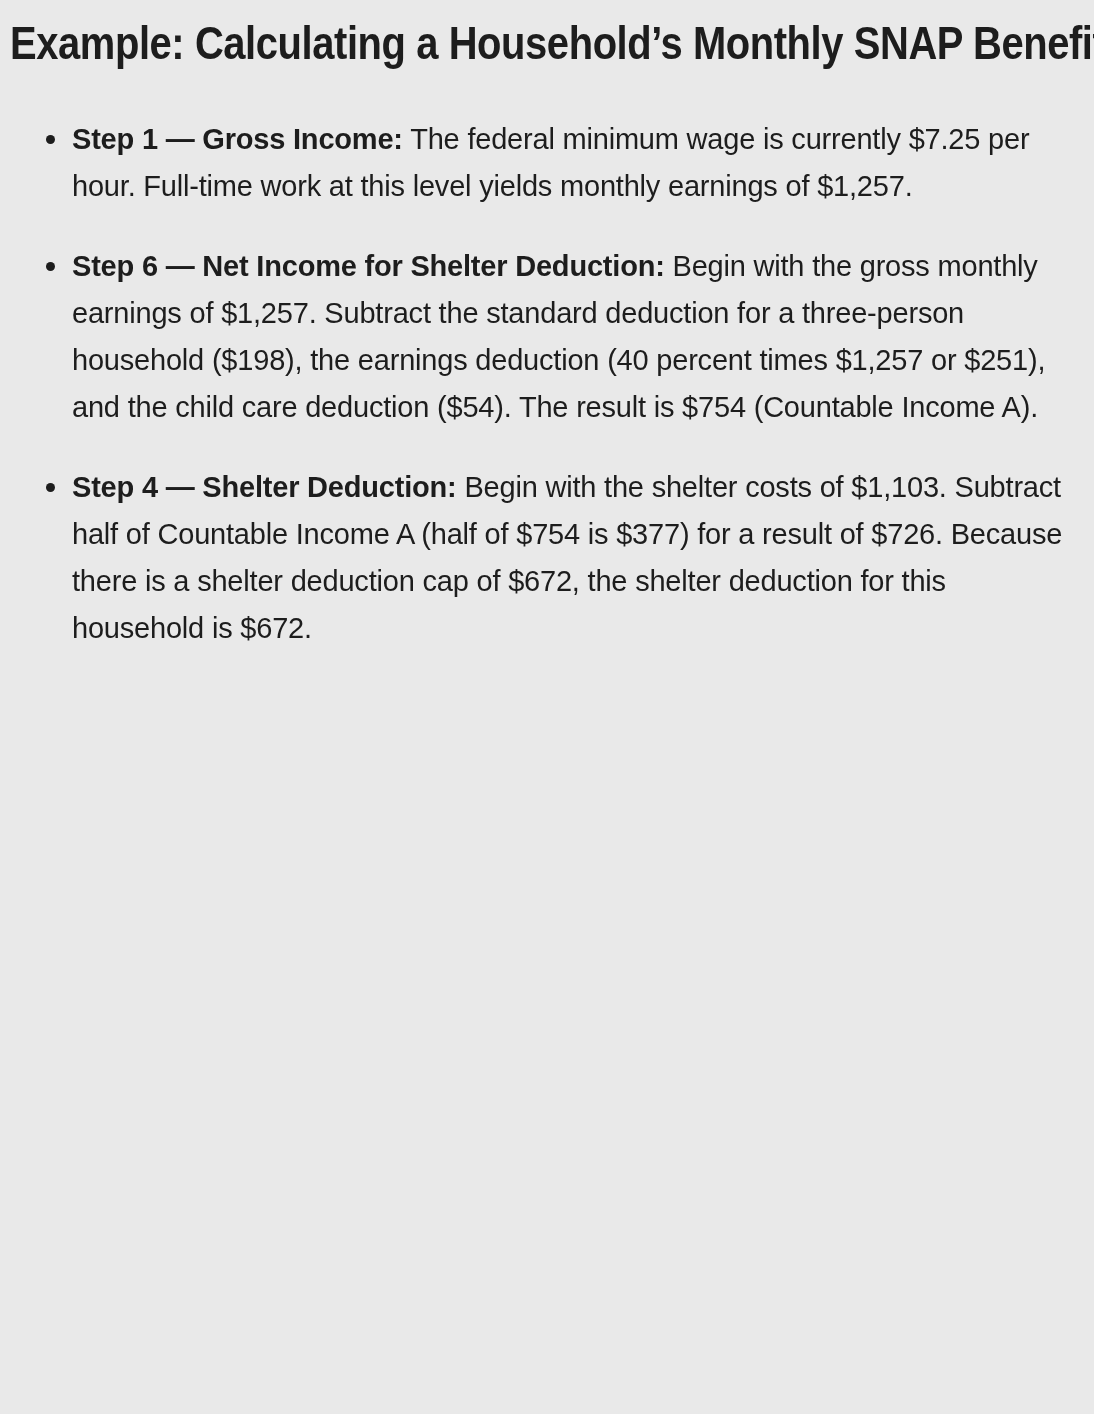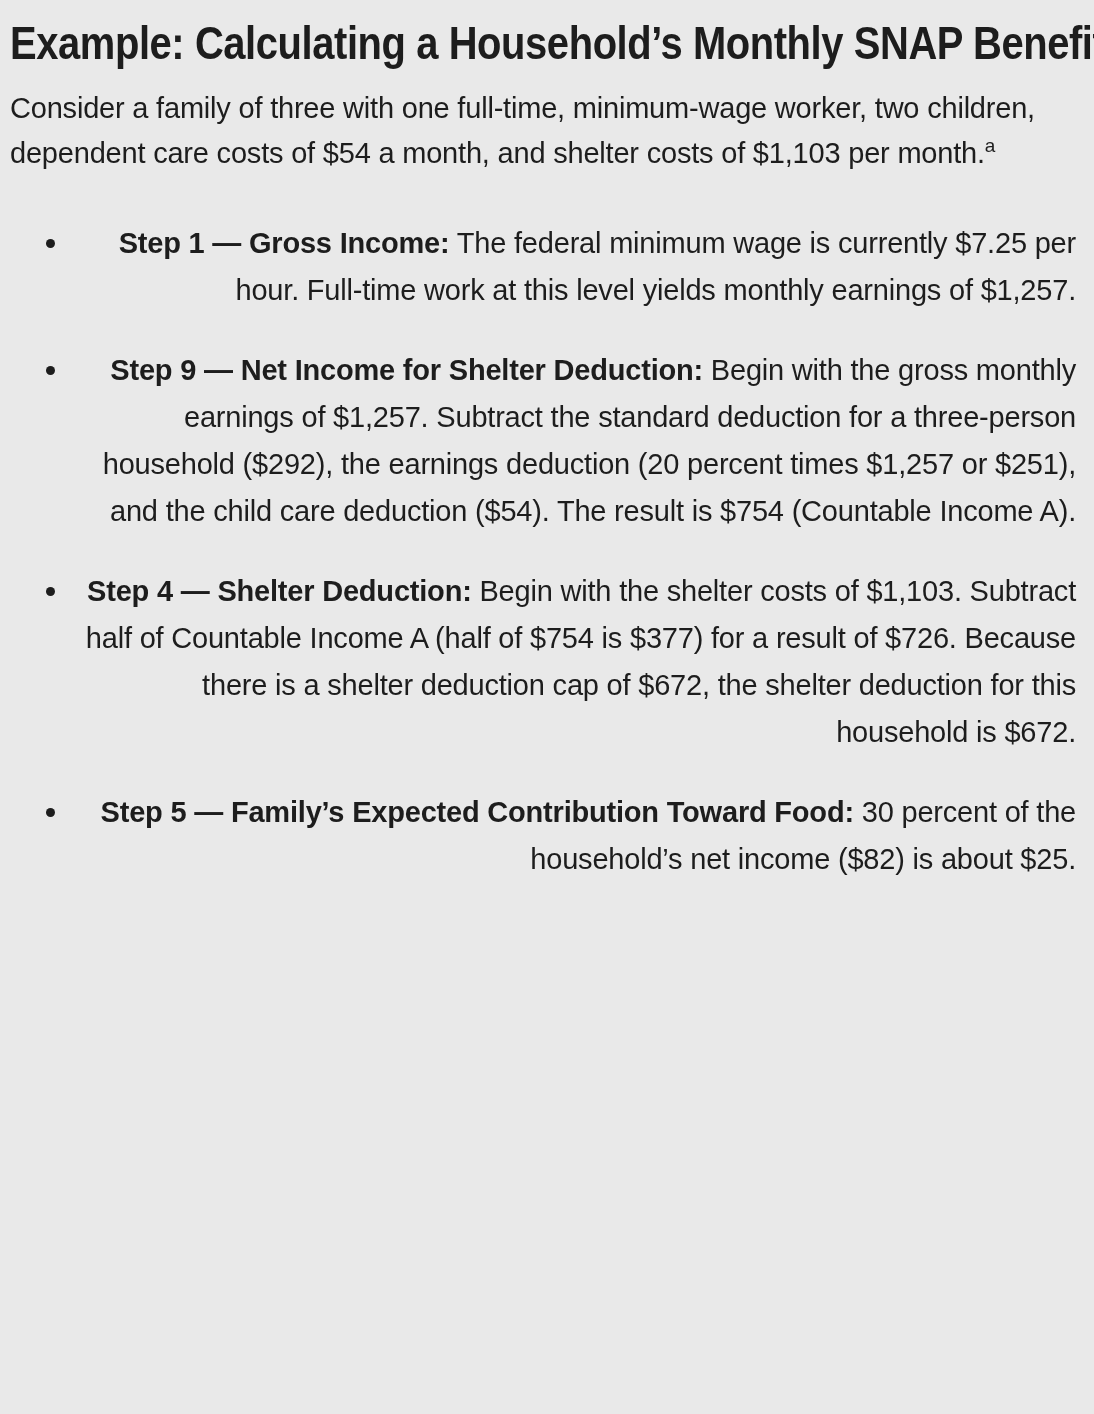--- a/index.html
+++ b/index.html
@@ -40,21 +40,20 @@
     margin: 44px 0 0 0;
     padding: 0 0 0 62px;
   }
   ul.steps li {
     position: relative;
     font-size: 29px;
     line-height: 47px;
     letter-spacing: -0.2px;
     margin: 0 0 33px 0;
     padding-right: 10px;
-    text-align: right;
   }
   ul.steps li::before {
     content: "";
     position: absolute;
     left: -26px;
     top: 19px;
     width: 9px;
     height: 9px;
     border-radius: 50%;
     background: #1d1d1d;
@@ -70,29 +69,27 @@
     top: -11px;
   }
 </style>
 </head>
 <body>
 
 <div class="content">
 
   <h1 class="page-title">Example: Calculating a Household’s Monthly SNAP Benefits</h1>
 
-  <p class="intro"><span>Consider a family of three with one full-time, minimum-wage worker, two children, dependent care costs of $54 a month, and shelter costs of $1,103 per month.</span><sup class="footnote">a</sup></p>
 
   <ul class="steps">
 
     <li><span class="step-label">Step 1 — Gross Income:</span> <span class="step-text">The federal minimum wage is currently $7.25 per hour. Full-time work at this level yields monthly earnings of $1,257.</span></li>
 
-    <li><span class="step-label">Step 9 — Net Income for Shelter Deduction:</span> <span class="step-text">Begin with the gross monthly earnings of $1,257. Subtract the standard deduction for a three-person household ($292), the earnings deduction (20 percent times $1,257 or $251), and the child care deduction ($54). The result is $754 (Countable Income A).</span></li>
+    <li><span class="step-label">Step 6 — Net Income for Shelter Deduction:</span> <span class="step-text">Begin with the gross monthly earnings of $1,257. Subtract the standard deduction for a three-person household ($198), the earnings deduction (40 percent times $1,257 or $251), and the child care deduction ($54). The result is $754 (Countable Income A).</span></li>
 
     <li><span class="step-label">Step 4 — Shelter Deduction:</span> <span class="step-text">Begin with the shelter costs of $1,103. Subtract half of Countable Income A (half of $754 is $377) for a result of $726. Because there is a shelter deduction cap of $672, the shelter deduction for this household is $672.</span></li>
 
 
-    <li><span class="step-label">Step 5 — Family’s Expected Contribution Toward Food:</span> <span class="step-text">30 percent of the household’s net income ($82) is about $25.</span></li>
 
 
   </ul>
 
 </div>
 
 </body></html>

